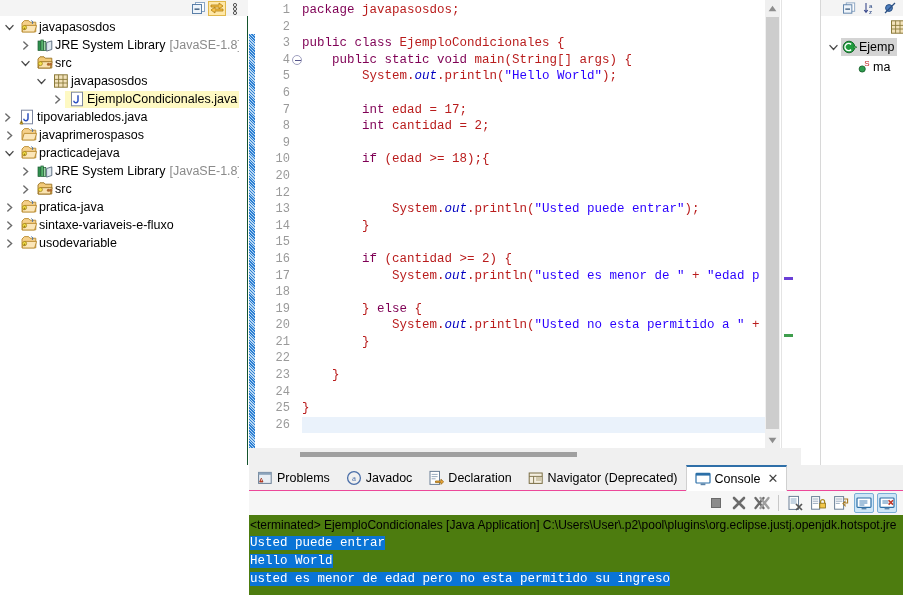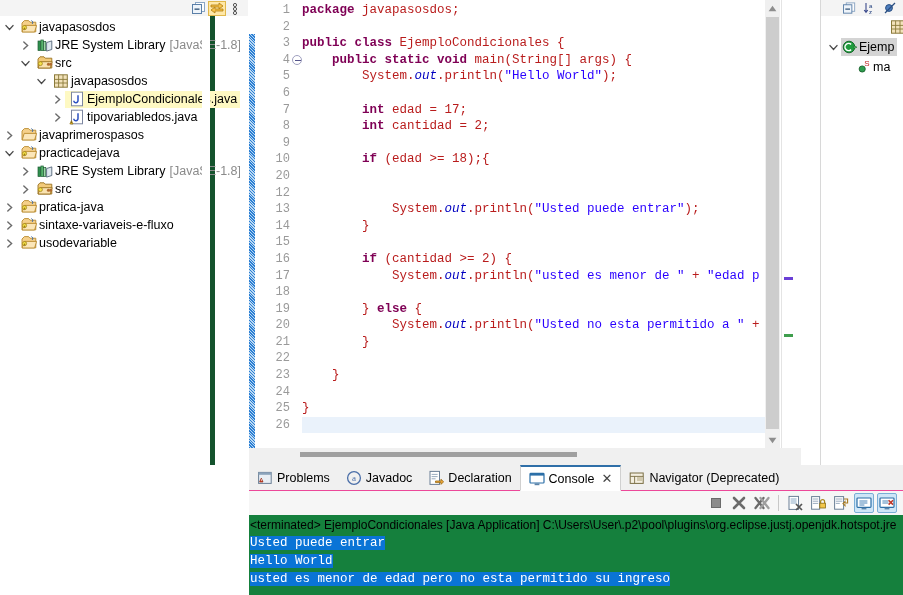--- a/index.html
+++ b/index.html
@@ -9,23 +9,23 @@
     overflow: hidden;
     background: #ffffff;
     font-family: "Liberation Sans", sans-serif;
     font-size: 12px;
     color: #000000;
   }
   #root { position: relative; width: 903px; height: 595px; }
 
   
   #explorer {
-    position: absolute; left: 0; top: 0; width: 215px; height: 465px;
-    background: #ffffff;
-    border-right: 5px solid #14532d;
+    position: absolute; left: 0; top: 0; width: 248px; height: 465px;
+    background: #ffffff;
+    border-right: 1px solid #14532d;
   }
   #explorer-toolbar {
     position: absolute; left: 0; top: 0; width: 248px; height: 16px;
     background: #f4f4f4;
     display: flex; align-items: center; justify-content: flex-end;
     padding-right: 4px;
   }
   .tb-btn {
     width: 18px; height: 15px;
     display: inline-flex; align-items: center; justify-content: center;
@@ -90,21 +90,21 @@
   #code {
     position: absolute; left: 53px; top: 0; width: 478px; height: 448px;
     overflow: hidden;
     font-family: "Liberation Mono", monospace;
     font-size: 12.5px;
     padding-top: 2px;
     background: #ffffff;
   }
   .cline { height: 16.6px; line-height: 16.6px; white-space: pre; }
   .cline.current { background: #eaf2fb; width: 478px; }
-  .kw { color: #7f0055; font-weight: bold; }
+  .kw { color: #7f0055; font-weight: normal; }
   .str { color: #2a00ff; }
   .fld { color: #0000c0; font-style: italic; }
   .pl { color: #b91c1c; }
 
   #v-scroll {
     position: absolute; right: 21px; top: 0; width: 15px; height: 448px;
     background: #f0f0f0;
   }
   #v-scroll .arrow-up, #v-scroll .arrow-dn {
     position: absolute; left: 0; width: 15px; height: 16px;
@@ -175,21 +175,21 @@
     position: absolute; left: 0; top: 26px; width: 654px; height: 24px;
     background: #f6f6f6;
     display: flex; align-items: center; justify-content: flex-end;
     gap: 3px; padding-right: 6px;
   }
   .ctb { width: 20px; height: 20px; display: inline-flex; align-items: center; justify-content: center; }
   .ctb.pressed { background: #cfe6f7; border: 1px solid #7aaed6; border-radius: 2px; }
   .ctb-sep { width: 1px; height: 16px; background: #c8c8c8; margin: 0 3px; }
   #console-body {
     position: absolute; left: 0; top: 50px; width: 654px; height: 80px;
-    background: #15803d;
+    background: #4d7c0f;
     padding: 2px 10px 0 1px;
     overflow: hidden;
   }
   #console-head {
     font-family: "Liberation Sans", sans-serif;
     font-size: 12px; color: #000;
     white-space: nowrap; height: 17px; line-height: 17px;
   }
   .oline {
     font-family: "Liberation Mono", monospace;
@@ -318,21 +318,21 @@
           <span class="tree-label-wrap">
             <span class="t-icon">
               <svg width="16" height="16" viewBox="0 0 16 16">
                 <rect x="2.5" y="1.2" width="11" height="13.6" fill="#ffffff" stroke="#7c86a0" stroke-width="1"></rect>
                 <path d="M9 4.2 v5.3 a2.1 2.1 0 0 1 -4.2 0.2" stroke="#2b50c0" stroke-width="1.5" fill="none"></path>
               </svg>
             </span>
             <span class="t-text">EjemploCondicionales.java</span>
           </span>
         </div>
-        <div class="tree-row" style="padding-left: 50px;">
+        <div class="tree-row" style="">
           <span class="twisty">
             <svg width="9" height="9" viewBox="0 0 9 9">
               <path d="M2.8 1 L6.6 4.5 L2.8 8" fill="none" stroke="#6a6a6a" stroke-width="1.4" stroke-linecap="round"></path>
             </svg>
           </span>
           <span class="tree-label-wrap">
             <span class="t-icon">
               <svg width="16" height="16" viewBox="0 0 16 16">
                 <rect x="2.5" y="1.2" width="11" height="13.6" fill="#ffffff" stroke="#7c86a0" stroke-width="1"></rect>
                 <path d="M9 4.2 v5.3 a2.1 2.1 0 0 1 -4.2 0.2" stroke="#2b50c0" stroke-width="1.5" fill="none"></path>
@@ -659,40 +659,40 @@
         <div class="tab">
           <span style="width: 16px; height: 16px; display: inline-flex; align-items: center;">
             <svg width="16" height="16" viewBox="0 0 16 16">
               <rect x="2" y="1.4" width="9.5" height="13" fill="#ffffff" stroke="#6b7f96" stroke-width="1"></rect>
               <path d="M3.6 4.4 h6 M3.6 6.6 h6 M3.6 8.8 h4" stroke="#8fa3b8" stroke-width="0.9"></path>
               <path d="M7.5 11 h5.5 l0 -1.8 l2.6 2.6 l-2.6 2.6 l0 -1.8 h-5.5 z" fill="#eaa63a" stroke="#9b6a12" stroke-width="0.8"></path>
             </svg>
           </span>
           <span>Declaration</span>
         </div>
+        <div class="tab">
+          <span style="width: 16px; height: 16px; display: inline-flex; align-items: center;">
+            <svg width="16" height="16" viewBox="0 0 16 16">
+              <rect x="1.2" y="3" width="13" height="10.4" fill="#f4efe0" stroke="#7b6e45" stroke-width="1"></rect>
+              <path d="M1.2 6.4 h13 M5.6 6.4 v7" stroke="#7b6e45" stroke-width="0.9"></path>
+              <path d="M8 8 h5 M8 10 h5" stroke="#a69a70" stroke-width="0.9"></path>
+            </svg>
+          </span>
+          <span>Navigator (Deprecated)</span>
+        </div>
         <div class="tab active">
           <span style="width: 16px; height: 16px; display: inline-flex; align-items: center;">
             <svg width="16" height="16" viewBox="0 0 16 16">
               <rect x="1" y="2.4" width="14" height="9.6" rx="0.8" fill="#ffffff" stroke="#2b6fa8" stroke-width="1.2"></rect>
               <rect x="1" y="2.4" width="14" height="2.2" fill="#2b6fa8"></rect>
               <rect x="5.6" y="12.4" width="4.8" height="1.8" fill="#5b83a8"></rect>
             </svg>
           </span>
           <span>Console</span>
           <span class="close">✕</span>
-        </div>
-        <div class="tab">
-          <span style="width: 16px; height: 16px; display: inline-flex; align-items: center;">
-            <svg width="16" height="16" viewBox="0 0 16 16">
-              <rect x="1.2" y="3" width="13" height="10.4" fill="#f4efe0" stroke="#7b6e45" stroke-width="1"></rect>
-              <path d="M1.2 6.4 h13 M5.6 6.4 v7" stroke="#7b6e45" stroke-width="0.9"></path>
-              <path d="M8 8 h5 M8 10 h5" stroke="#a69a70" stroke-width="0.9"></path>
-            </svg>
-          </span>
-          <span>Navigator (Deprecated)</span>
         </div>
       </div>
 
     <div id="console-toolbar">
         <span class="ctb" title="Terminate">
           <svg width="16" height="16" viewBox="0 0 16 16">
             <rect x="3.5" y="3.5" width="9" height="9" fill="#8c8c8c" stroke="#6b6b6b"></rect>
           </svg>
         </span>
         <span class="ctb" title="Remove Launch">

